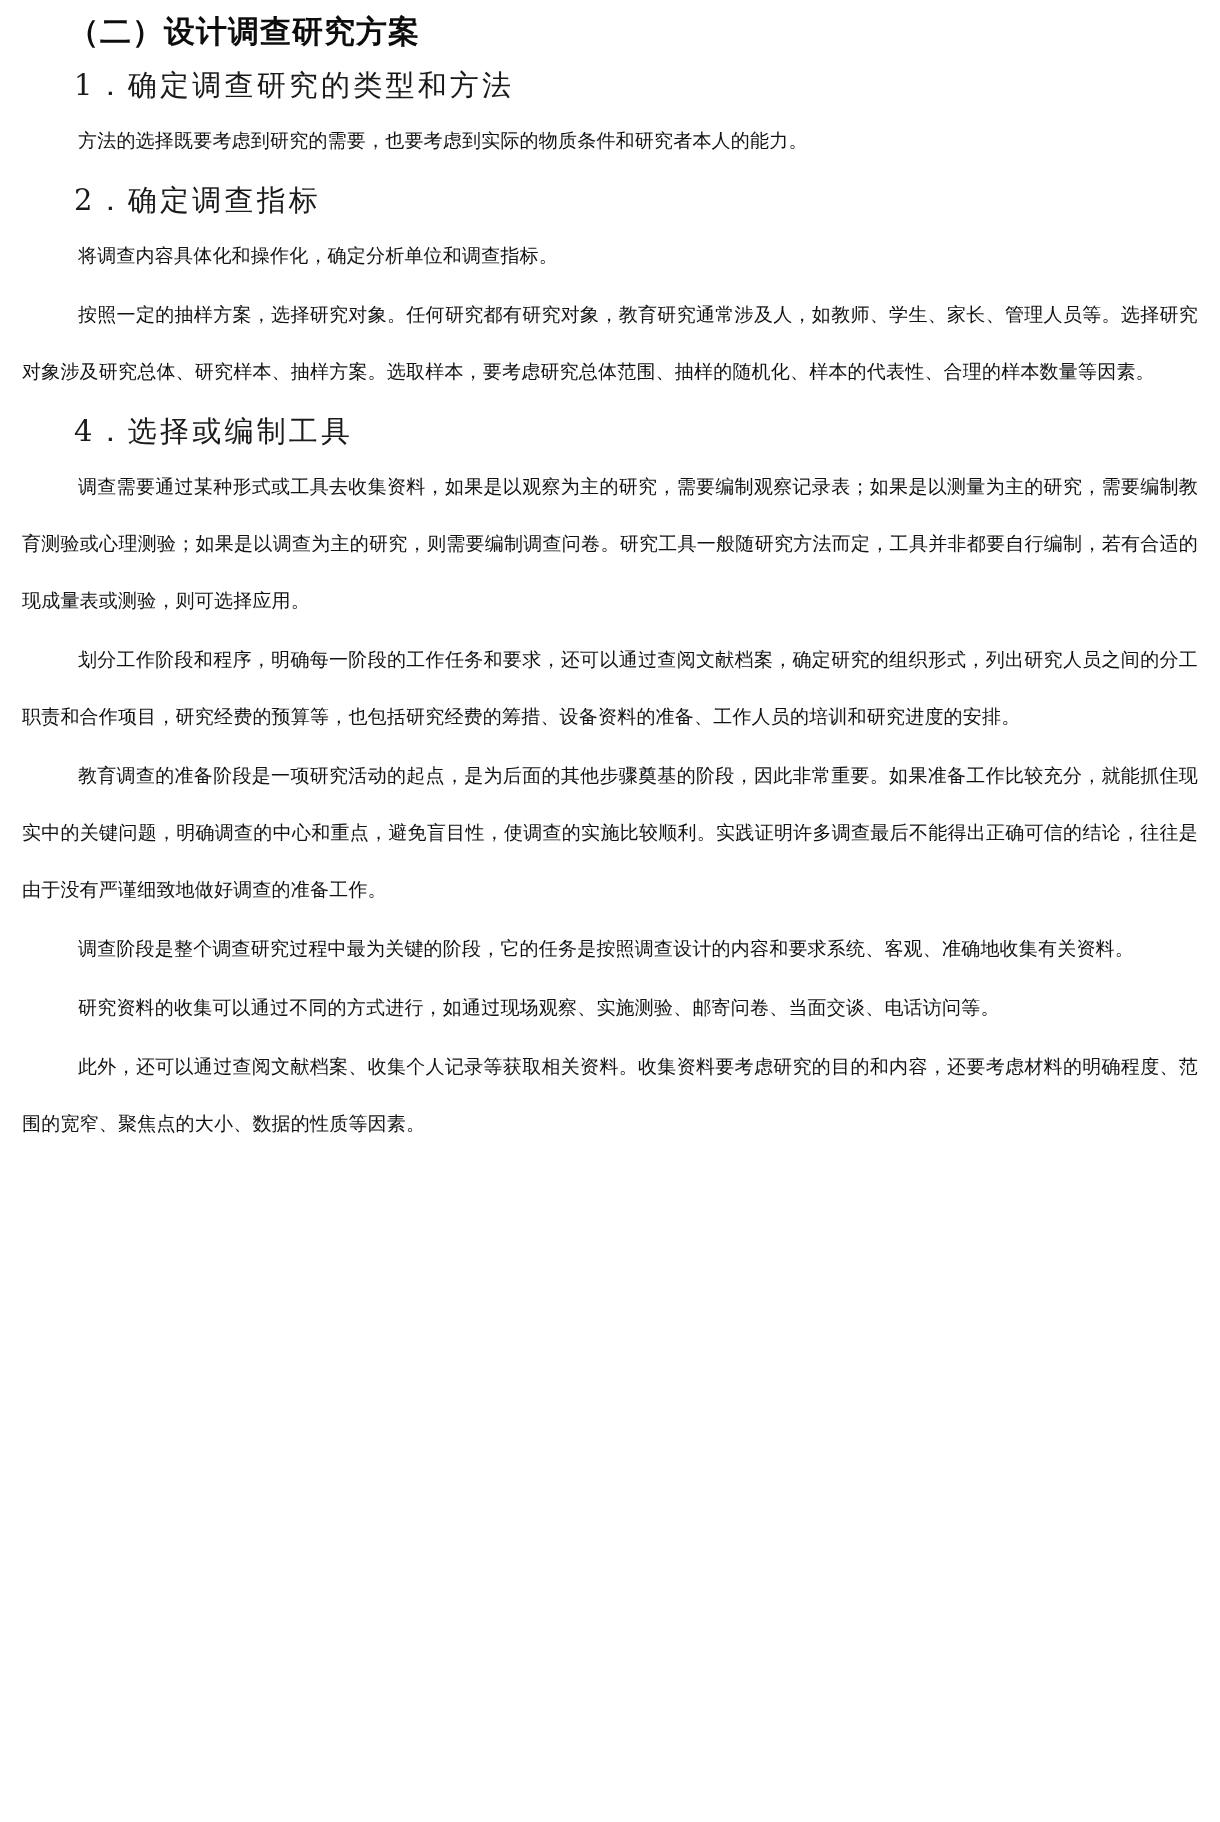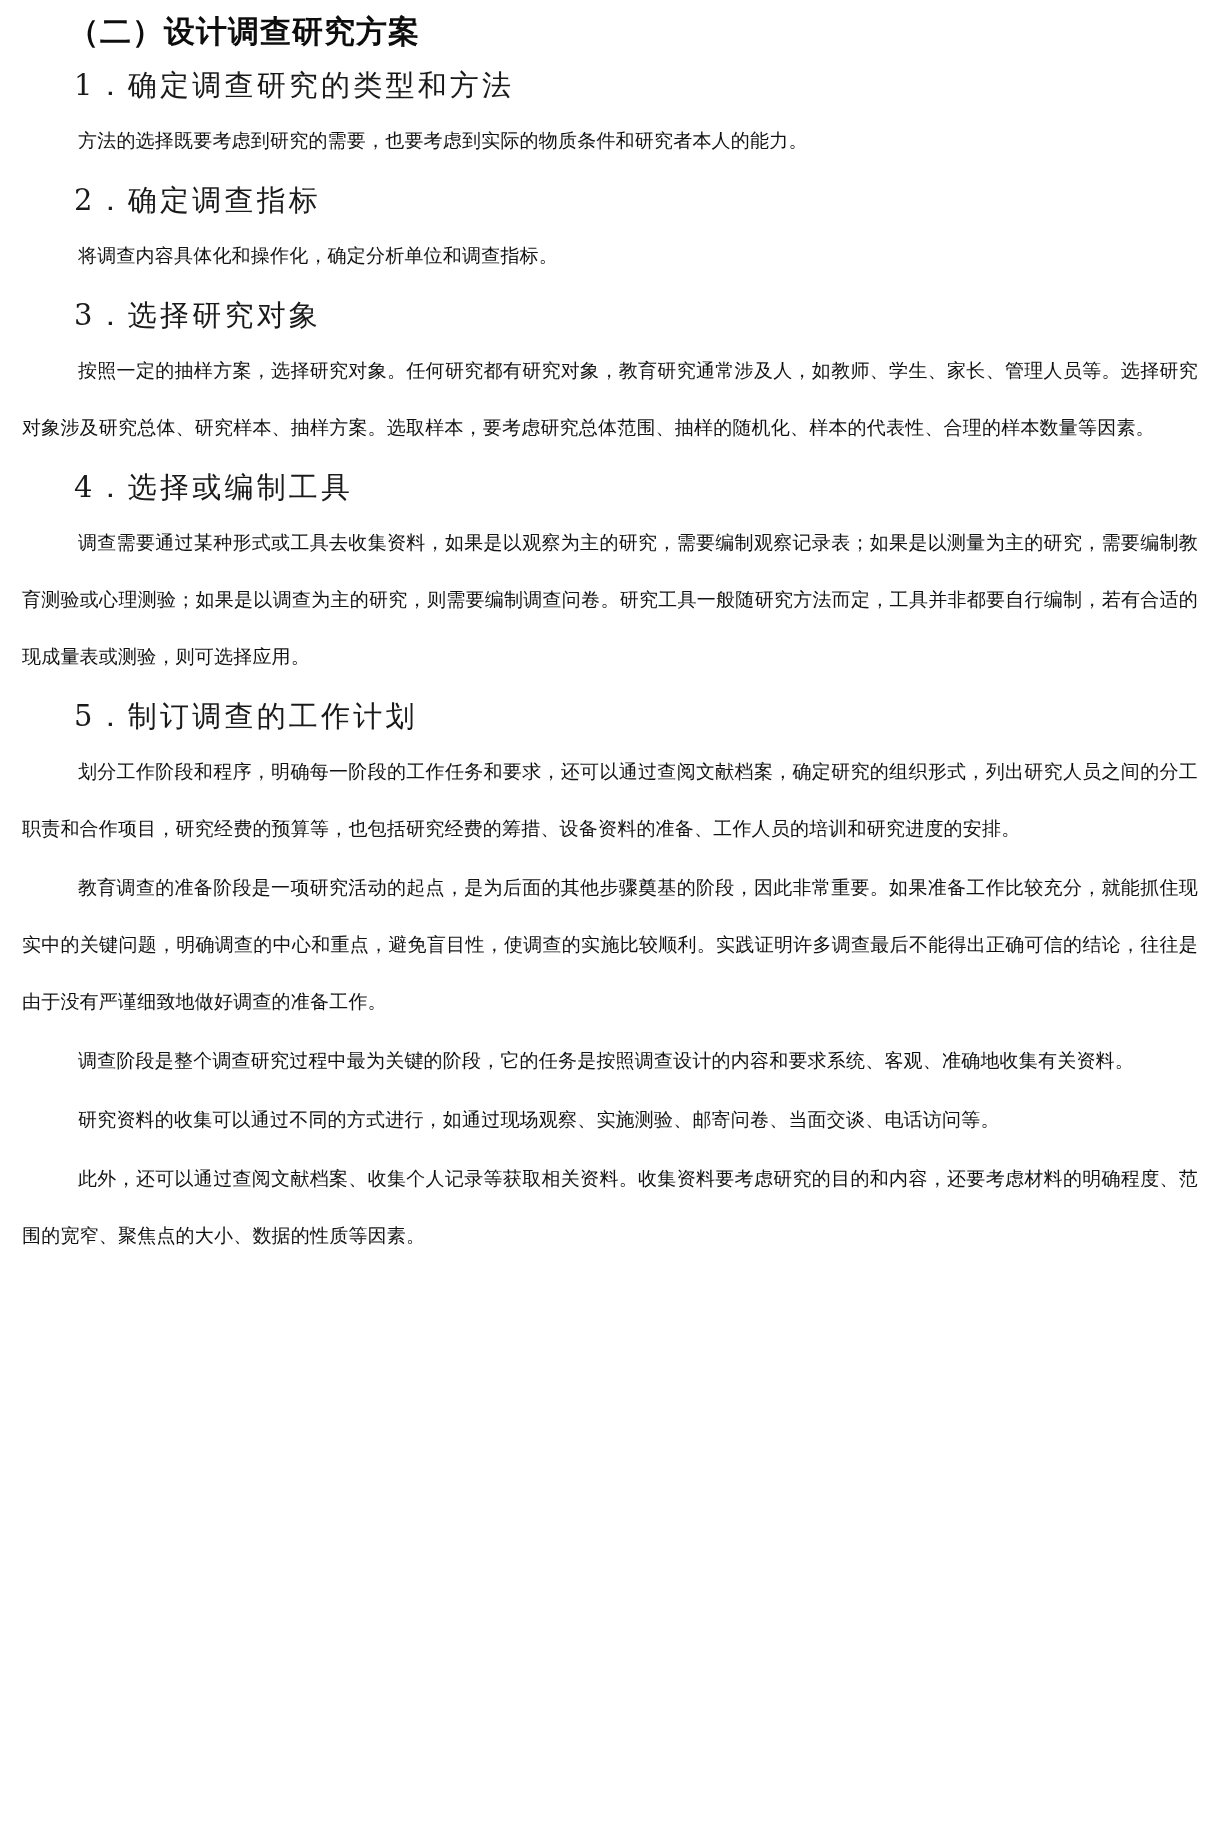--- a/index.html
+++ b/index.html
@@ -76,27 +76,25 @@
 <div class="page">
 
   <h2 class="sub-heading">（二）设计调查研究方案</h2>
 
   <h3 class="item-title">1．确定调查研究的类型和方法</h3>
   <p class="para">方法的选择既要考虑到研究的需要，也要考虑到实际的物质条件和研究者本人的能力。</p>
 
   <h3 class="item-title">2．确定调查指标</h3>
   <p class="para">将调查内容具体化和操作化，确定分析单位和调查指标。</p>
 
-  <h3 class="item-title">3．选择研究对象</h3>
   <p class="para">按照一定的抽样方案，选择研究对象。任何研究都有研究对象，教育研究通常涉及人，如教师、学生、家长、管理人员等。选择研究对象涉及研究总体、研究样本、抽样方案。选取样本，要考虑研究总体范围、抽样的随机化、样本的代表性、合理的样本数量等因素。</p>
 
   <h3 class="item-title">4．选择或编制工具</h3>
   <p class="para">调查需要通过某种形式或工具去收集资料，如果是以观察为主的研究，需要编制观察记录表；如果是以测量为主的研究，需要编制教育测验或心理测验；如果是以调查为主的研究，则需要编制调查问卷。研究工具一般随研究方法而定，工具并非都要自行编制，若有合适的现成量表或测验，则可选择应用。</p>
 
-  <h3 class="item-title">5．制订调查的工作计划</h3>
   <p class="para">划分工作阶段和程序，明确每一阶段的工作任务和要求，还可以通过查阅文献档案，确定研究的组织形式，列出研究人员之间的分工职责和合作项目，研究经费的预算等，也包括研究经费的筹措、设备资料的准备、工作人员的培训和研究进度的安排。</p>
   <p class="para">教育调查的准备阶段是一项研究活动的起点，是为后面的其他步骤奠基的阶段，因此非常重要。如果准备工作比较充分，就能抓住现实中的关键问题，明确调查的中心和重点，避免盲目性，使调查的实施比较顺利。实践证明许多调查最后不能得出正确可信的结论，往往是由于没有严谨细致地做好调查的准备工作。</p>
 
 
   <p class="para">调查阶段是整个调查研究过程中最为关键的阶段，它的任务是按照调查设计的内容和要求系统、客观、准确地收集有关资料。</p>
   <p class="para">研究资料的收集可以通过不同的方式进行，如通过现场观察、实施测验、邮寄问卷、当面交谈、电话访问等。</p>
   <p class="para">此外，还可以通过查阅文献档案、收集个人记录等获取相关资料。收集资料要考虑研究的目的和内容，还要考虑材料的明确程度、范围的宽窄、聚焦点的大小、数据的性质等因素。</p>
 
 </div>
 

